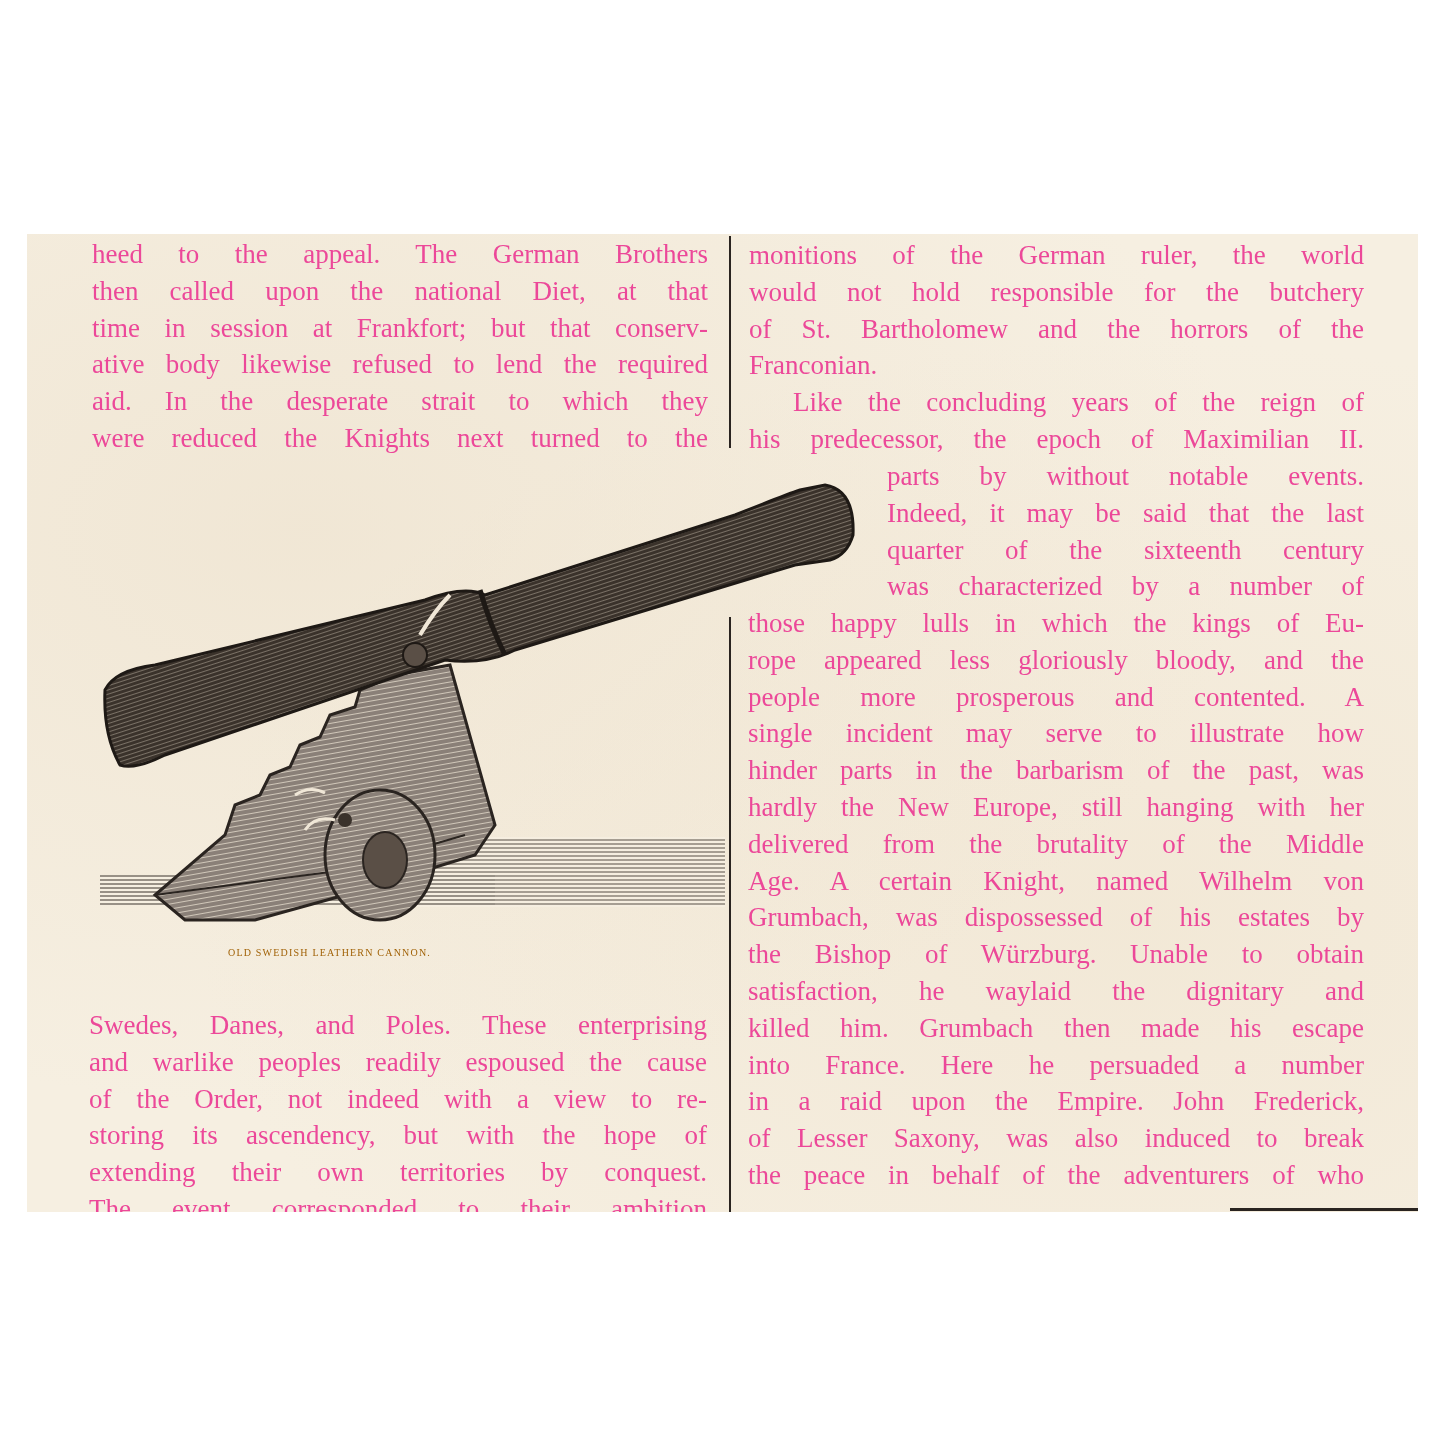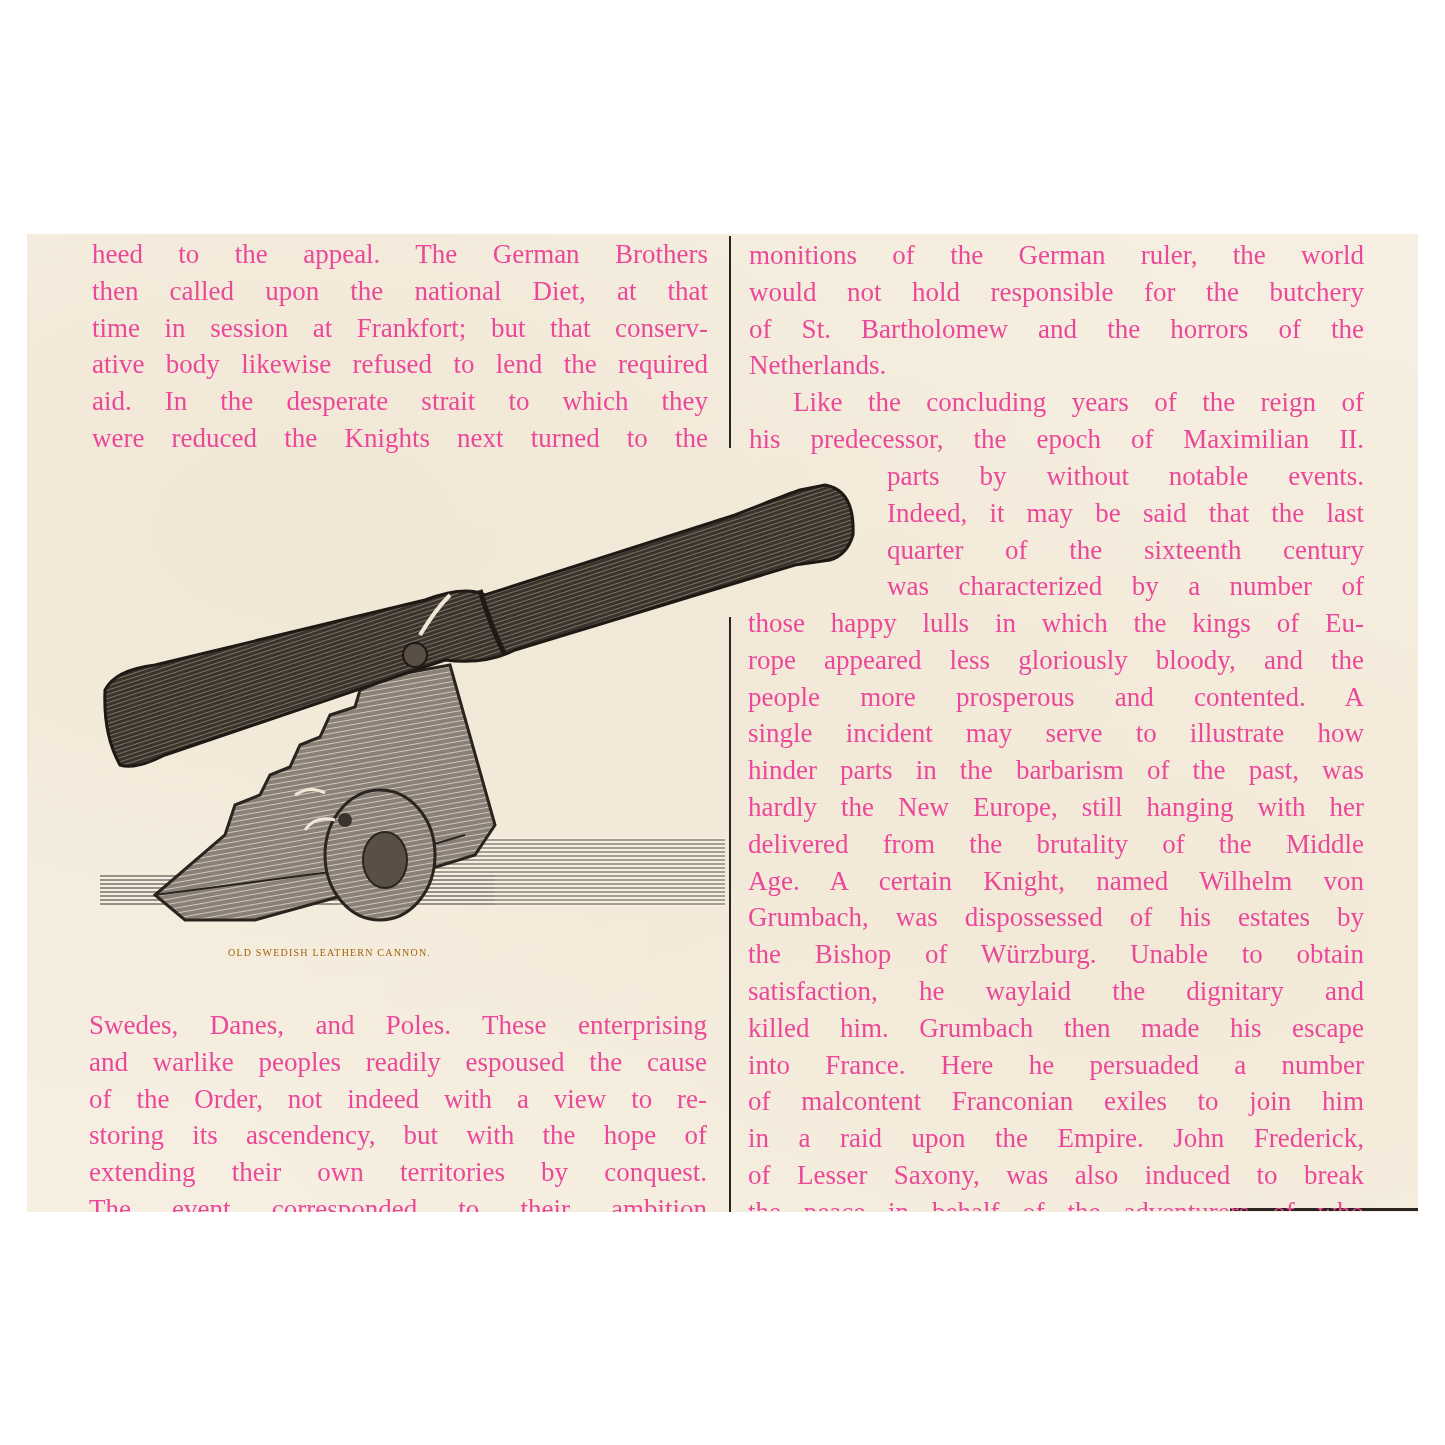--- a/index.html
+++ b/index.html
@@ -146,21 +146,21 @@
   <span class="line">of the Order, not indeed with a view to re-</span>
   <span class="line">storing its ascendency, but with the hope of</span>
   <span class="line">extending their own territories by conquest.</span>
   <span class="line">The event corresponded to their ambition</span>
 </div>
 
 <div class="text-block" style="left:749px; top:237px; width:615px;">
   <span class="line">monitions of the German ruler, the world</span>
   <span class="line">would not hold responsible for the butchery</span>
   <span class="line">of St. Bartholomew and the horrors of the</span>
-  <span class="line left">Netherlands.</span>
+  <span class="line left">Franconian.</span>
   <span class="line indent">Like the concluding years of the reign of</span>
   <span class="line">his predecessor, the epoch of Maximilian II.</span>
 </div>
 
 <div class="text-block" style="left:887px; top:458px; width:477px;">
   <span class="line">parts by without notable events.</span>
   <span class="line">Indeed, it may be said that the last</span>
   <span class="line">quarter of the sixteenth century</span>
   <span class="line">was characterized by a number of</span>
 </div>
@@ -172,17 +172,16 @@
   <span class="line">single incident may serve to illustrate how</span>
   <span class="line">hinder parts in the barbarism of the past, was</span>
   <span class="line">hardly the New Europe, still hanging with her</span>
   <span class="line">delivered from the brutality of the Middle</span>
   <span class="line">Age.  A certain Knight, named Wilhelm von</span>
   <span class="line">Grumbach, was dispossessed of his estates by</span>
   <span class="line">the Bishop of Würzburg.  Unable to obtain</span>
   <span class="line">satisfaction, he waylaid the dignitary and</span>
   <span class="line">killed him.  Grumbach then made his escape</span>
   <span class="line">into France.  Here he persuaded a number</span>
-  <span class="line">of malcontent Franconian exiles to join him</span>
   <span class="line">in a raid upon the Empire.  John Frederick,</span>
   <span class="line">of Lesser Saxony, was also induced to break</span>
   <span class="line">the peace in behalf of the adventurers of who</span>
 </div>
 
 </body></html>

